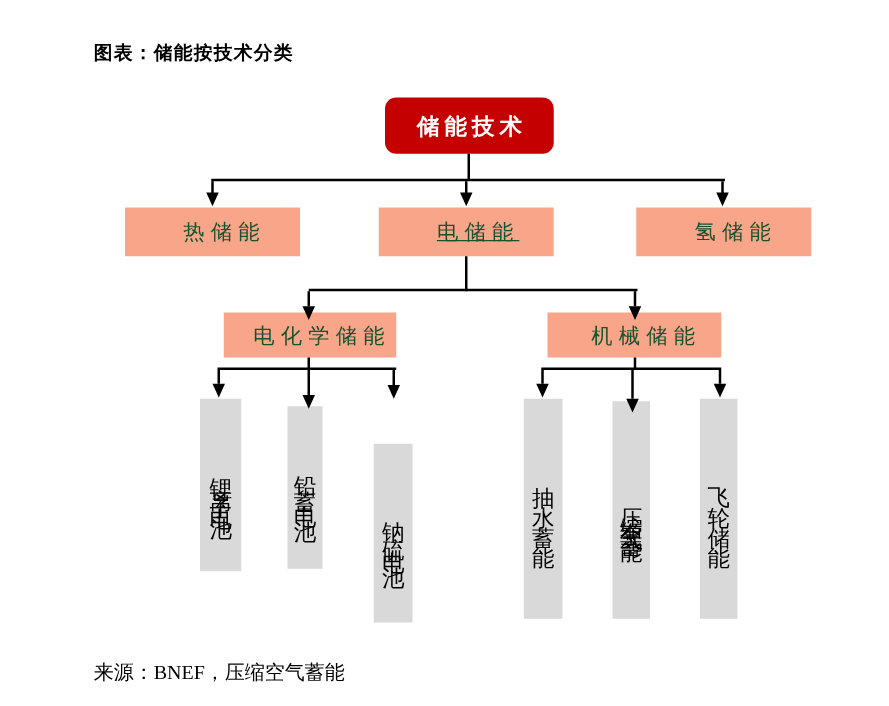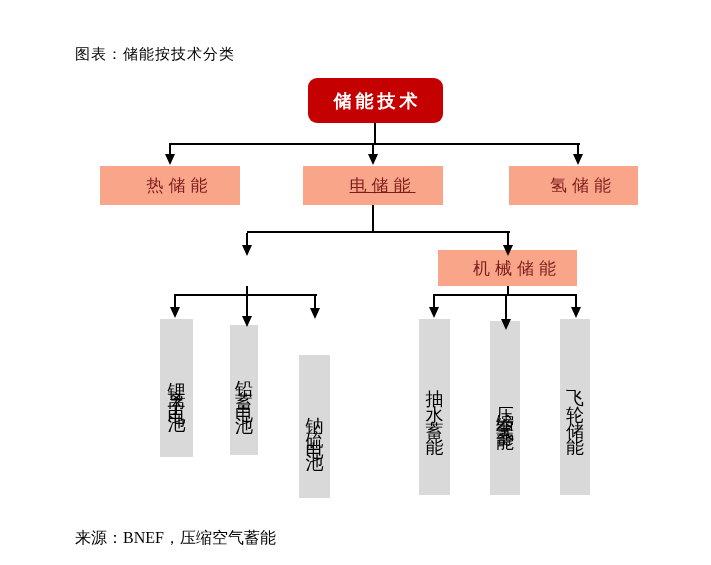--- a/index.html
+++ b/index.html
@@ -9,24 +9,23 @@
     height: 565px;
     background: #ffffff;
     font-family: "Liberation Serif", "DejaVu Serif", serif;
     color: #000;
     overflow: hidden;
   }
   .title {
     position: absolute;
     left: 75px; top: 33px;
     font-size: 15px;
-    font-weight: normal;
+    font-weight: bold;
     letter-spacing: 1px;
     white-space: nowrap;
-    margin-top: 12px;
   }
   .source {
     position: absolute;
     left: 75px; top: 528px;
     font-size: 16px;
     white-space: nowrap;
   }
   .node {
     position: absolute;
     display: flex;
@@ -41,21 +40,21 @@
     background: #C40000;
     color: #ffffff;
     border-radius: 9px;
     font-weight: bold;
     font-size: 18px;
     letter-spacing: 4px;
     padding-left: 4px;
   }
   .node-branch {
     background: #F9A58A;
-    color: #7f1d1d;
+    color: #14532d;
     font-size: 17px;
     letter-spacing: 5px;
     padding-left: 19px;
   }
   .leaf {
     position: absolute;
     background: #D9D9D9;
     color: #000000;
     writing-mode: vertical-rl;
     text-orientation: upright;
@@ -99,29 +98,30 @@
   <div class="h-line" style="left:169px; top:143px; width:411px;"></div>
   <div class="v-line" style="left:169px; top:145px; height:10px;"></div>
   <div class="arrow-down" style="left:165px; top:154px;"></div>
   <div class="v-line" style="left:372px; top:145px; height:10px;"></div>
   <div class="arrow-down" style="left:368px; top:154px;"></div>
   <div class="v-line" style="left:577px; top:145px; height:10px;"></div>
   <div class="arrow-down" style="left:573px; top:154px;"></div>
 
   <div class="node node-branch" style="left:100px; top:166px; width:140px; height:39px;">热储能</div>
   <div class="node node-branch" style="left:303px; top:166px; width:140px; height:39px;text-decoration:underline;">电储能</div>
-  <div class="node node-branch" style="left:509px; top:166px; width:129px; height:39px;">氢储能</div>
+  <div class="node node-branch" style="left:509px; top:166px; width:140px; height:39px;">氢储能</div>
 
   <div class="v-line" style="left:372px; top:205px; height:28px;"></div>
   <div class="h-line" style="left:247px; top:231px; width:263px;"></div>
   <div class="v-line" style="left:246px; top:233px; height:12px;"></div>
   <div class="arrow-down" style="left:242px; top:245px;"></div>
   <div class="v-line" style="left:507px; top:233px; height:12px;"></div>
   <div class="arrow-down" style="left:503px; top:245px;"></div>
 
+  <div class="node node-branch" style="left:179px; top:250px; width:138px; height:36px;">电化学储能</div>
   <div class="node node-branch" style="left:438px; top:250px; width:139px; height:36px;">机械储能</div>
 
   <div class="v-line" style="left:246px; top:286px; height:10px;"></div>
   <div class="h-line" style="left:174px; top:294px; width:143px;"></div>
   <div class="v-line" style="left:174px; top:296px; height:11px;"></div>
   <div class="arrow-down" style="left:170px; top:307px;"></div>
   <div class="v-line" style="left:246px; top:296px; height:20px;"></div>
   <div class="arrow-down" style="left:242px; top:316px;"></div>
   <div class="v-line" style="left:314px; top:296px; height:12px;"></div>
   <div class="arrow-down" style="left:310px; top:308px;"></div>

